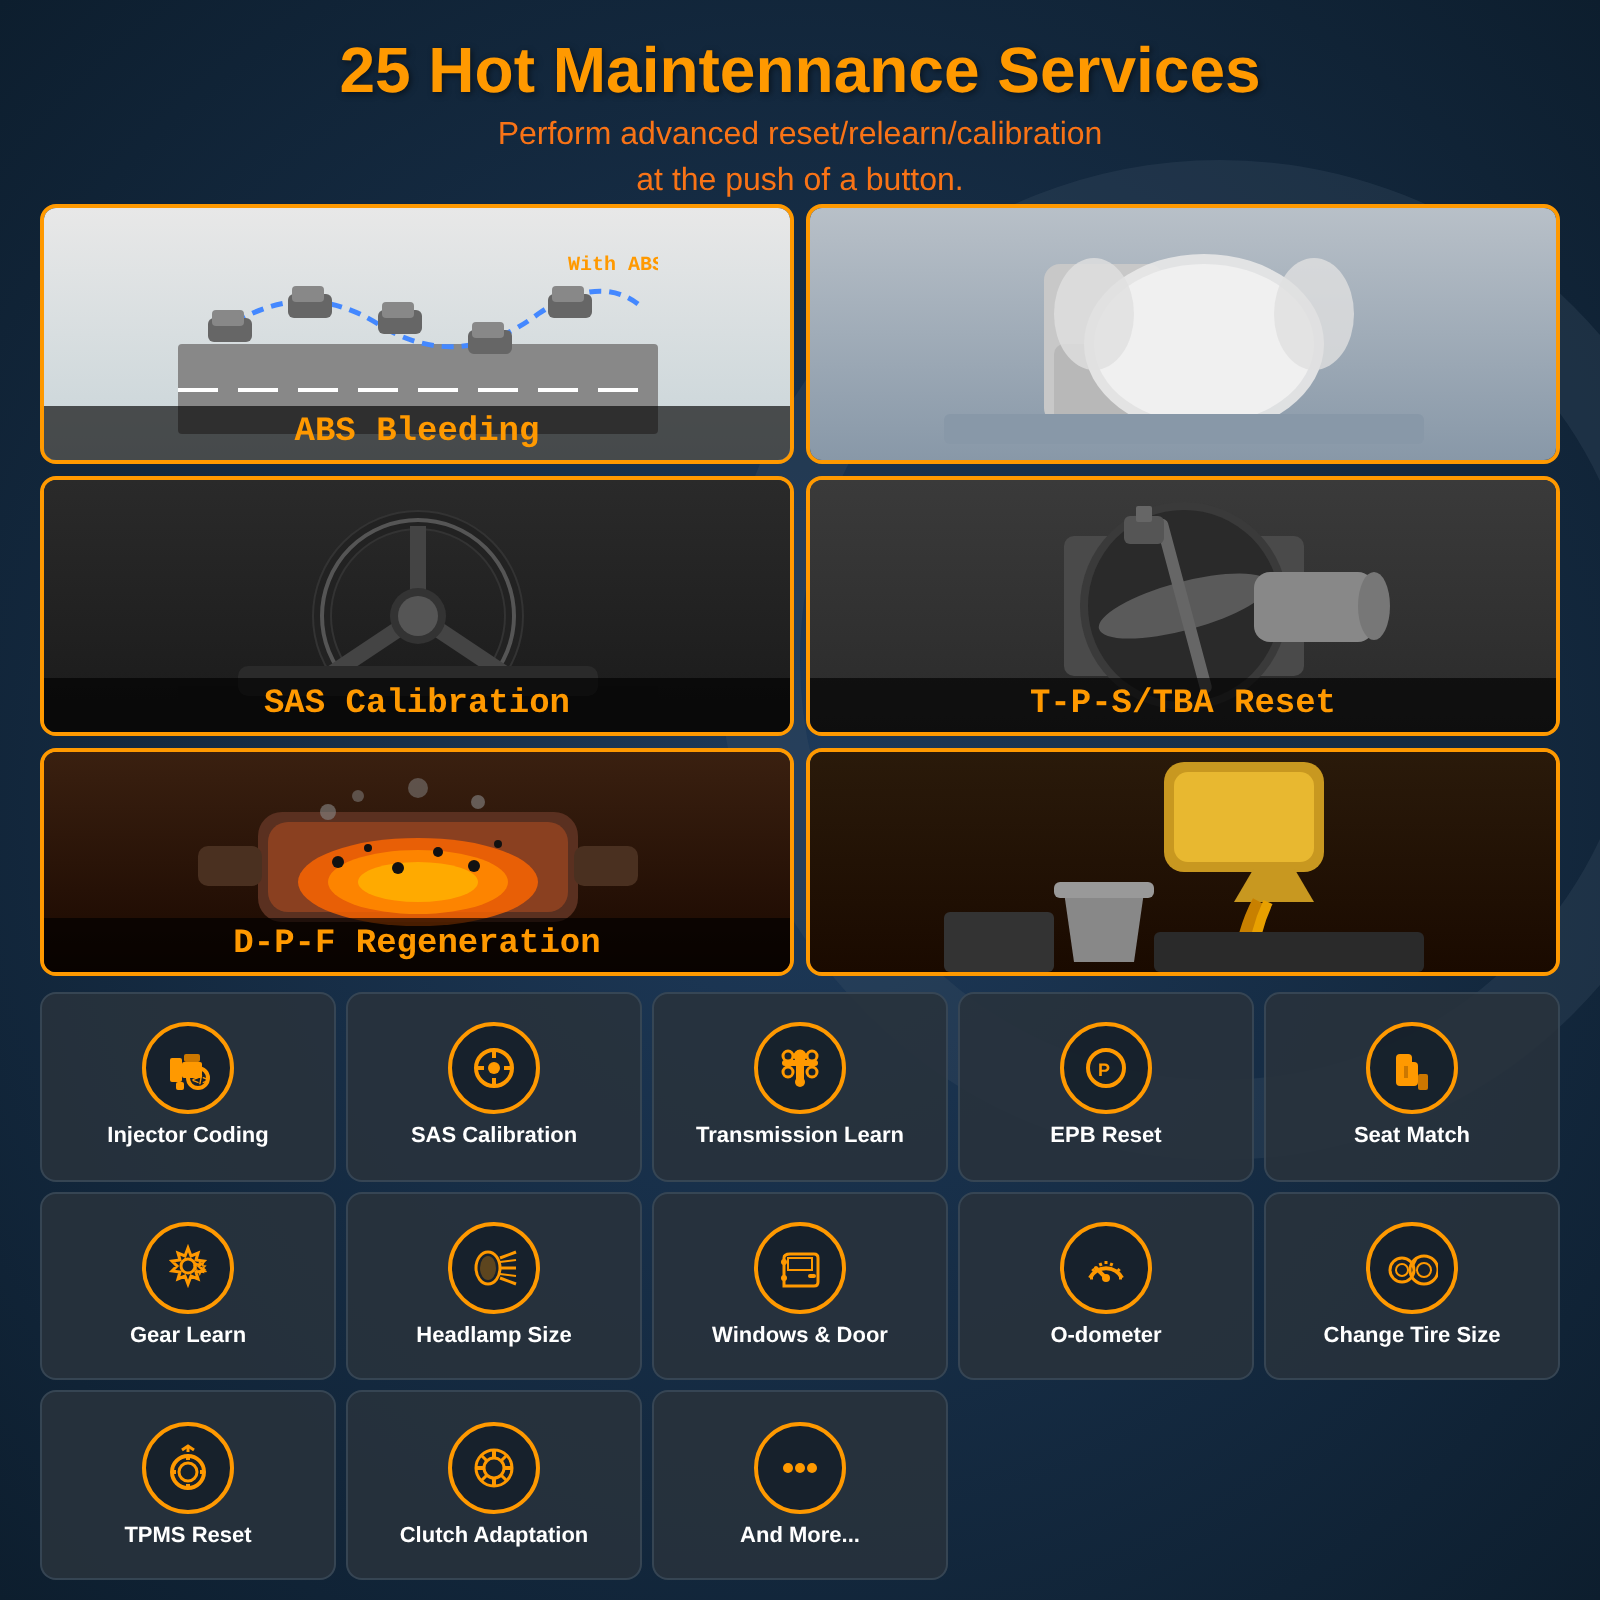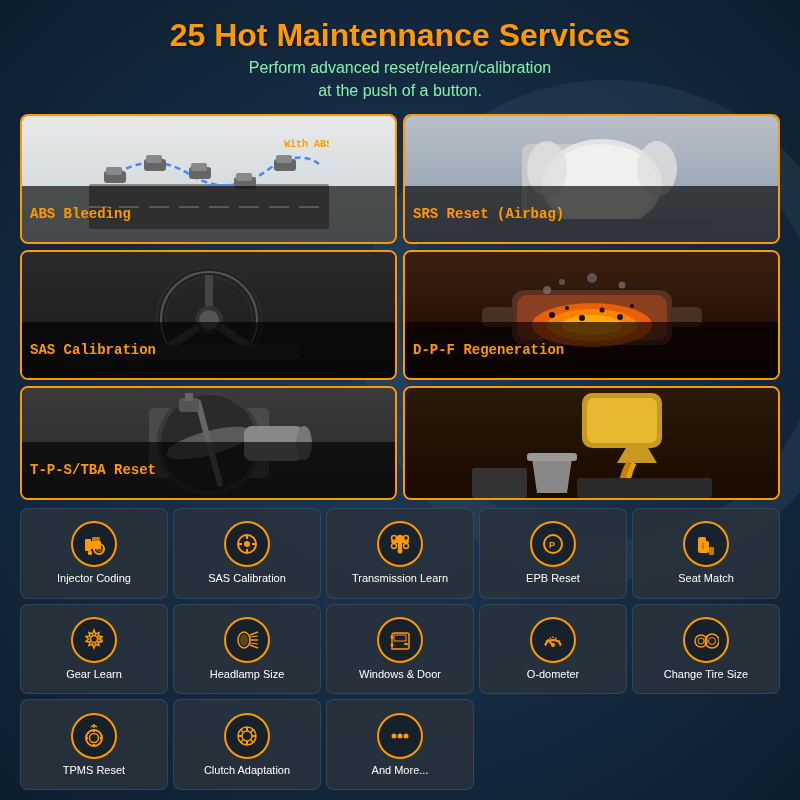--- a/index.html
+++ b/index.html
@@ -47,24 +47,23 @@
       font-weight: 900;
       color: #ff9900;
       text-align: left;
       line-height: 1.1;
       margin-bottom: 4px;
       text-shadow: 1px 1px 3px rgba(0,0,0,0.5);
     }
 
     .subtitle {
       font-size: 16px;
-      color: #86efac;
+      color: #f97316;
       text-align: center;
       line-height: 1.4;
-      margin-bottom: 12px;
     }
 
     
     .image-grid {
       display: grid;
       grid-template-columns: repeat(2, 1fr);
       grid-template-rows: repeat(2, 130px);
       gap: 6px;
       width: 100%;
       margin-bottom: 8px;
@@ -79,23 +78,24 @@
       background: #2a3a4a;
     }
 
     .img-card .card-label {
       position: absolute;
       bottom: 0;
       left: 0;
       right: 0;
       background: rgba(0,0,0,0.65);
       color: #ff9900;
-      font-size: 14px;
+      font-size: 17px;
       font-weight: 700;
-      padding: 20px 8px;
+      padding: 4px 8px;
+      text-align: center;
     }
 
     
     .img-visual {
       width: 100%;
       height: 100%;
       display: flex;
       align-items: center;
       justify-content: center;
     }
@@ -149,21 +149,21 @@
     .icon-circle svg {
       width: 26px;
       height: 26px;
     }
 
     .icon-label {
       font-size: 11px;
       color: #ffffff;
       text-align: center;
       line-height: 1.2;
-      font-weight: 400;
+      font-weight: 700;
     }
   </style>
 </head>
 <body>
 
 <div class="bg-overlay"></div>
 <div class="bg-steering"></div>
 
 <div class="container">
 
@@ -207,21 +207,20 @@
 
           <ellipse cx="130" cy="60" rx="60" ry="45" fill="#e8e8e8" opacity="0.9"></ellipse>
           <ellipse cx="130" cy="60" rx="55" ry="40" fill="#f0f0f0"></ellipse>
 
           <ellipse cx="75" cy="45" rx="20" ry="28" fill="#e0e0e0" opacity="0.8"></ellipse>
           <ellipse cx="185" cy="45" rx="20" ry="28" fill="#e0e0e0" opacity="0.8"></ellipse>
 
           <rect x="0" y="95" width="240" height="15" rx="3" fill="#8898a8"></rect>
         </svg>
       </div>
-      <div class="card-label">SRS Reset (Airbag)</div>
     </div>
 
     <div class="img-card">
       <div class="img-visual sas-bg">
         <svg viewBox="0 0 240 110" width="240" height="110">
 
           <circle cx="120" cy="60" r="48" fill="none" stroke="#333" stroke-width="10"></circle>
           <circle cx="120" cy="60" r="48" fill="none" stroke="#222" stroke-width="8"></circle>
 
           <circle cx="120" cy="60" r="48" fill="none" stroke="#555" stroke-width="2"></circle>
@@ -231,20 +230,42 @@
           <line x1="120" y1="60" x2="165" y2="90" stroke="#444" stroke-width="8"></line>
 
           <circle cx="120" cy="60" r="14" fill="#333"></circle>
           <circle cx="120" cy="60" r="10" fill="#555"></circle>
 
           <rect x="0" y="95" width="240" height="20" fill="#1a1a1a"></rect>
           <rect x="30" y="85" width="180" height="15" rx="5" fill="#2a2a2a"></rect>
         </svg>
       </div>
       <div class="card-label">SAS Calibration</div>
+    </div>
+
+    <div class="img-card">
+      <div class="img-visual tps-bg">
+        <svg viewBox="0 0 240 110" width="240" height="110">
+
+          <rect x="60" y="20" width="120" height="70" rx="5" fill="#4a4a4a"></rect>
+
+          <ellipse cx="120" cy="55" rx="52" ry="52" fill="#3a3a3a"></ellipse>
+          <ellipse cx="120" cy="55" rx="48" ry="48" fill="#2a2a2a"></ellipse>
+
+          <ellipse cx="120" cy="55" rx="44" ry="12" fill="#5a5a5a" transform="rotate(-15, 120, 55)"></ellipse>
+          <rect x="117" y="10" width="6" height="90" rx="3" fill="#666" transform="rotate(-15, 120, 55)"></rect>
+
+          <rect x="155" y="38" width="60" height="35" rx="8" fill="#888"></rect>
+          <ellipse cx="215" cy="55" rx="8" ry="17" fill="#777"></ellipse>
+
+          <rect x="90" y="10" width="20" height="14" rx="3" fill="#555"></rect>
+          <rect x="96" y="5" width="8" height="8" rx="1" fill="#666"></rect>
+        </svg>
+      </div>
+      <div class="card-label">T-P-S/TBA Reset</div>
     </div>
 
     <div class="img-card">
       <div class="img-visual dpf-bg">
         <svg viewBox="0 0 240 110" width="240" height="110">
 
           <rect x="40" y="30" width="160" height="55" rx="12" fill="#5a3020"></rect>
           <rect x="45" y="35" width="150" height="45" rx="10" fill="#8a4020"></rect>
 
           <ellipse cx="120" cy="65" rx="60" ry="22" fill="#ff6600" opacity="0.8"></ellipse>
@@ -261,42 +282,20 @@
           <rect x="10" y="47" width="32" height="20" rx="5" fill="#4a3020"></rect>
           <rect x="198" y="47" width="32" height="20" rx="5" fill="#4a3020"></rect>
 
           <circle cx="75" cy="30" r="4" fill="#888" opacity="0.6"></circle>
           <circle cx="90" cy="22" r="3" fill="#888" opacity="0.5"></circle>
           <circle cx="120" cy="18" r="5" fill="#888" opacity="0.5"></circle>
           <circle cx="150" cy="25" r="3.5" fill="#888" opacity="0.6"></circle>
         </svg>
       </div>
       <div class="card-label">D-P-F Regeneration</div>
-    </div>
-
-    <div class="img-card">
-      <div class="img-visual tps-bg">
-        <svg viewBox="0 0 240 110" width="240" height="110">
-
-          <rect x="60" y="20" width="120" height="70" rx="5" fill="#4a4a4a"></rect>
-
-          <ellipse cx="120" cy="55" rx="52" ry="52" fill="#3a3a3a"></ellipse>
-          <ellipse cx="120" cy="55" rx="48" ry="48" fill="#2a2a2a"></ellipse>
-
-          <ellipse cx="120" cy="55" rx="44" ry="12" fill="#5a5a5a" transform="rotate(-15, 120, 55)"></ellipse>
-          <rect x="117" y="10" width="6" height="90" rx="3" fill="#666" transform="rotate(-15, 120, 55)"></rect>
-
-          <rect x="155" y="38" width="60" height="35" rx="8" fill="#888"></rect>
-          <ellipse cx="215" cy="55" rx="8" ry="17" fill="#777"></ellipse>
-
-          <rect x="90" y="10" width="20" height="14" rx="3" fill="#555"></rect>
-          <rect x="96" y="5" width="8" height="8" rx="1" fill="#666"></rect>
-        </svg>
-      </div>
-      <div class="card-label">T-P-S/TBA Reset</div>
     </div>
 
     <div class="img-card">
       <div class="img-visual oil-bg">
         <svg viewBox="0 0 240 110" width="240" height="110">
 
           <rect x="110" y="5" width="80" height="55" rx="10" fill="#c89820"></rect>
           <rect x="115" y="10" width="70" height="45" rx="7" fill="#e8b830"></rect>
 
           <polygon points="155,58 175,58 185,75 145,75" fill="#c89820"></polygon>

